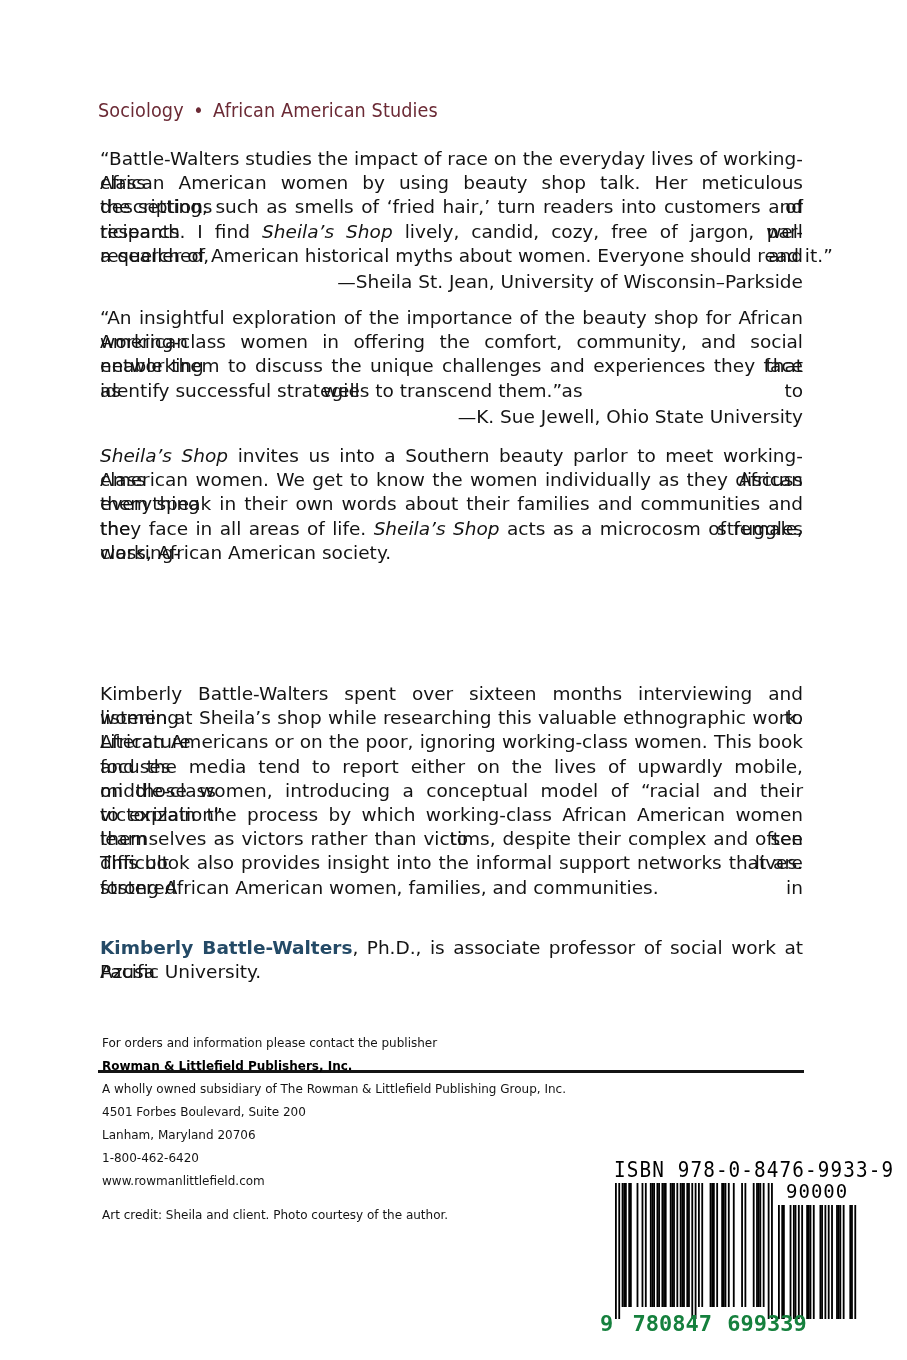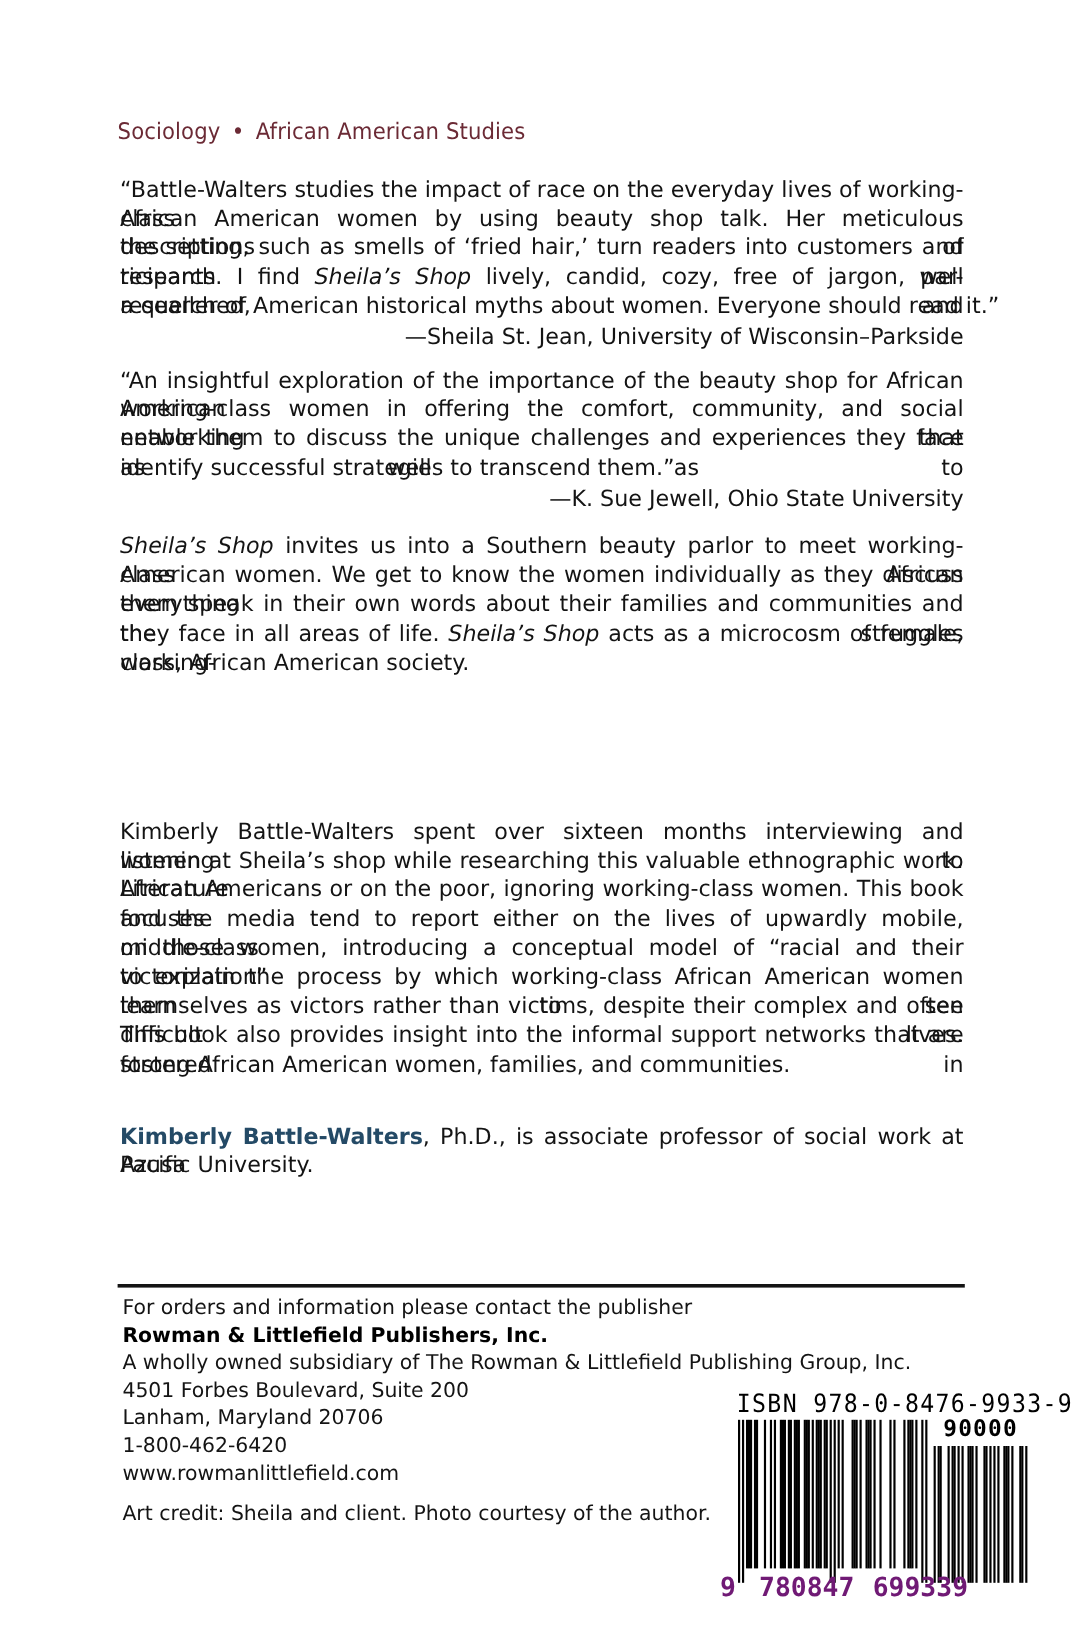--- a/index.html
+++ b/index.html
@@ -28,38 +28,38 @@
     transform-origin: left top;
   }
   .line.just { text-align: justify; text-align-last: justify; white-space: normal; }
   .attrib { display: block; text-align: right; white-space: nowrap; margin-top: 2px; }
   .it { font-style: italic; }
   .bio-name { color: #244a66; font-weight: bold; }
   .rule {
     left: 98px; top: 1070px; width: 706px; height: 3px; background: #141414;
   }
   .footer {
-    left: 102px; top: 1079px; font-size: 17px; line-height: 23px; color: #141414;
+    left: 102px; top: 1032px; font-size: 12px; line-height: 23px; color: #141414;
   }
   .footer .fl { display: block; white-space: nowrap; }
   .footer .pub { color: #000000; font-weight: bold; }
   .footer .credit { margin-top: 11px; }
   .isbn-text {
     left: 614px; top: 1158px; font-family: "DejaVu Sans Mono", monospace;
     font-size: 21px; letter-spacing: 1.2px; color: #000; white-space: nowrap;
     transform: scaleX(0.92); transform-origin: left top;
   }
   .addon-digits {
     left: 786px; top: 1180px; font-family: "DejaVu Sans Mono", monospace;
-    font-size: 19px; letter-spacing: 1px; color: #000; font-weight: bold;
+    font-size: 19px; letter-spacing: 1px; color: #000; font-weight: normal;
   }
   .bars { left: 612px; top: 1183px; }
   .ean-digits {
     left: 600px; top: 1311px; font-family: "DejaVu Sans Mono", monospace;
-    font-size: 22px; font-weight: bold; color: #701a75; white-space: nowrap;
+    font-size: 22px; font-weight: bold; color: #15803d; white-space: nowrap;
     letter-spacing: 0px;
   }
 </style>
 </head>
 <body>
 
 <div class="abs category">
   <span>Sociology</span>
   <span style="margin:0 4px;">•</span>
   <span>African American Studies</span>

